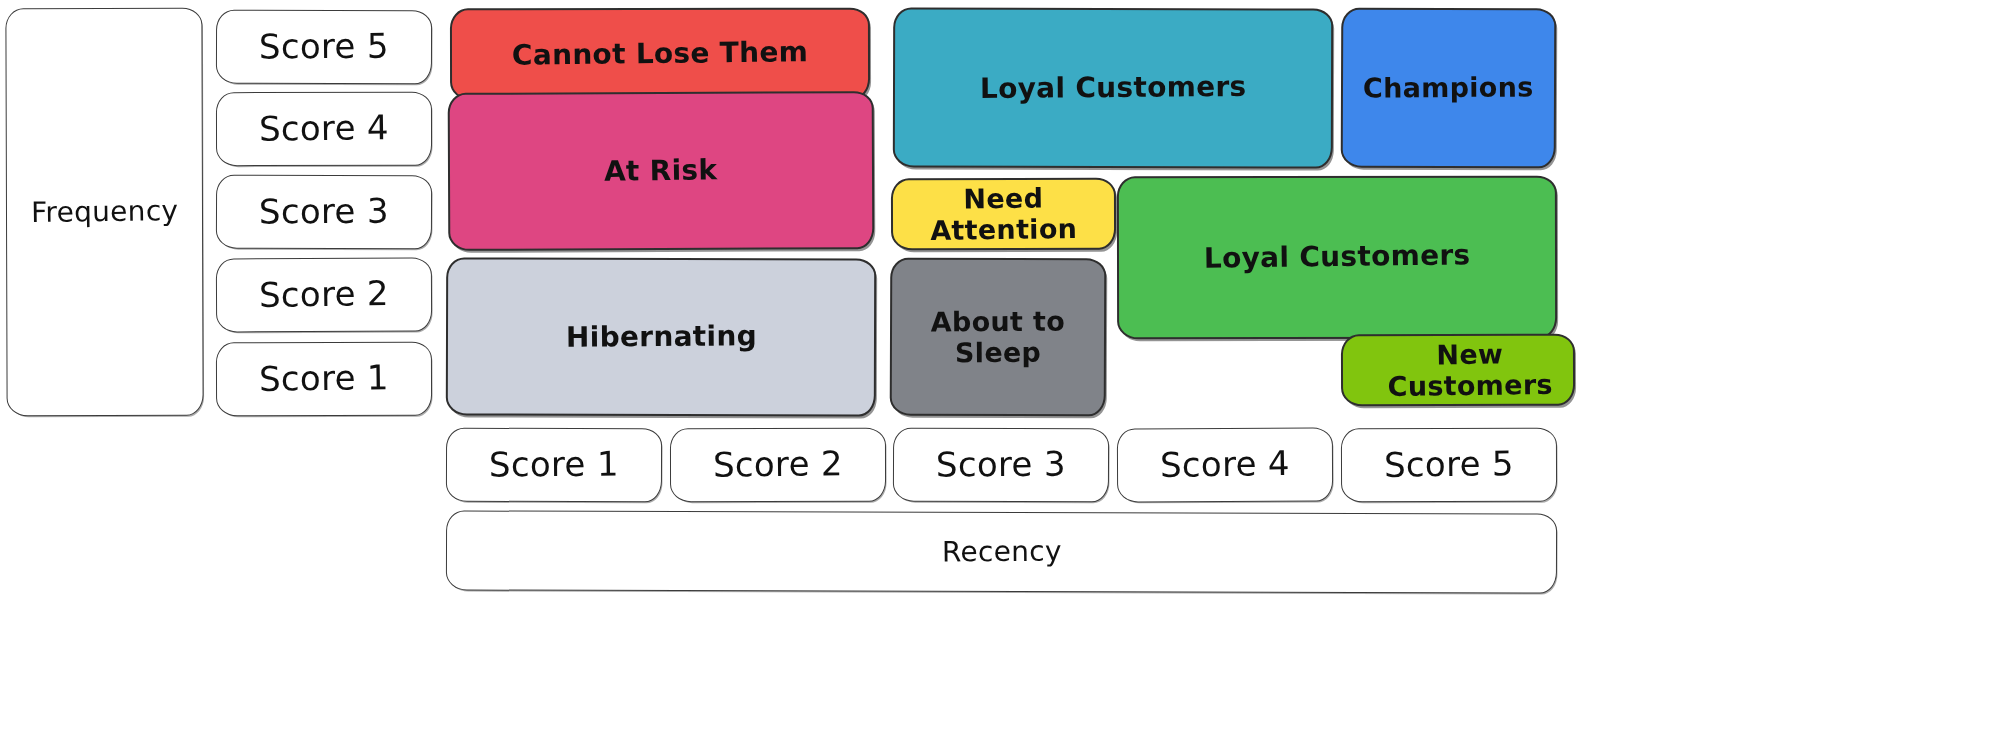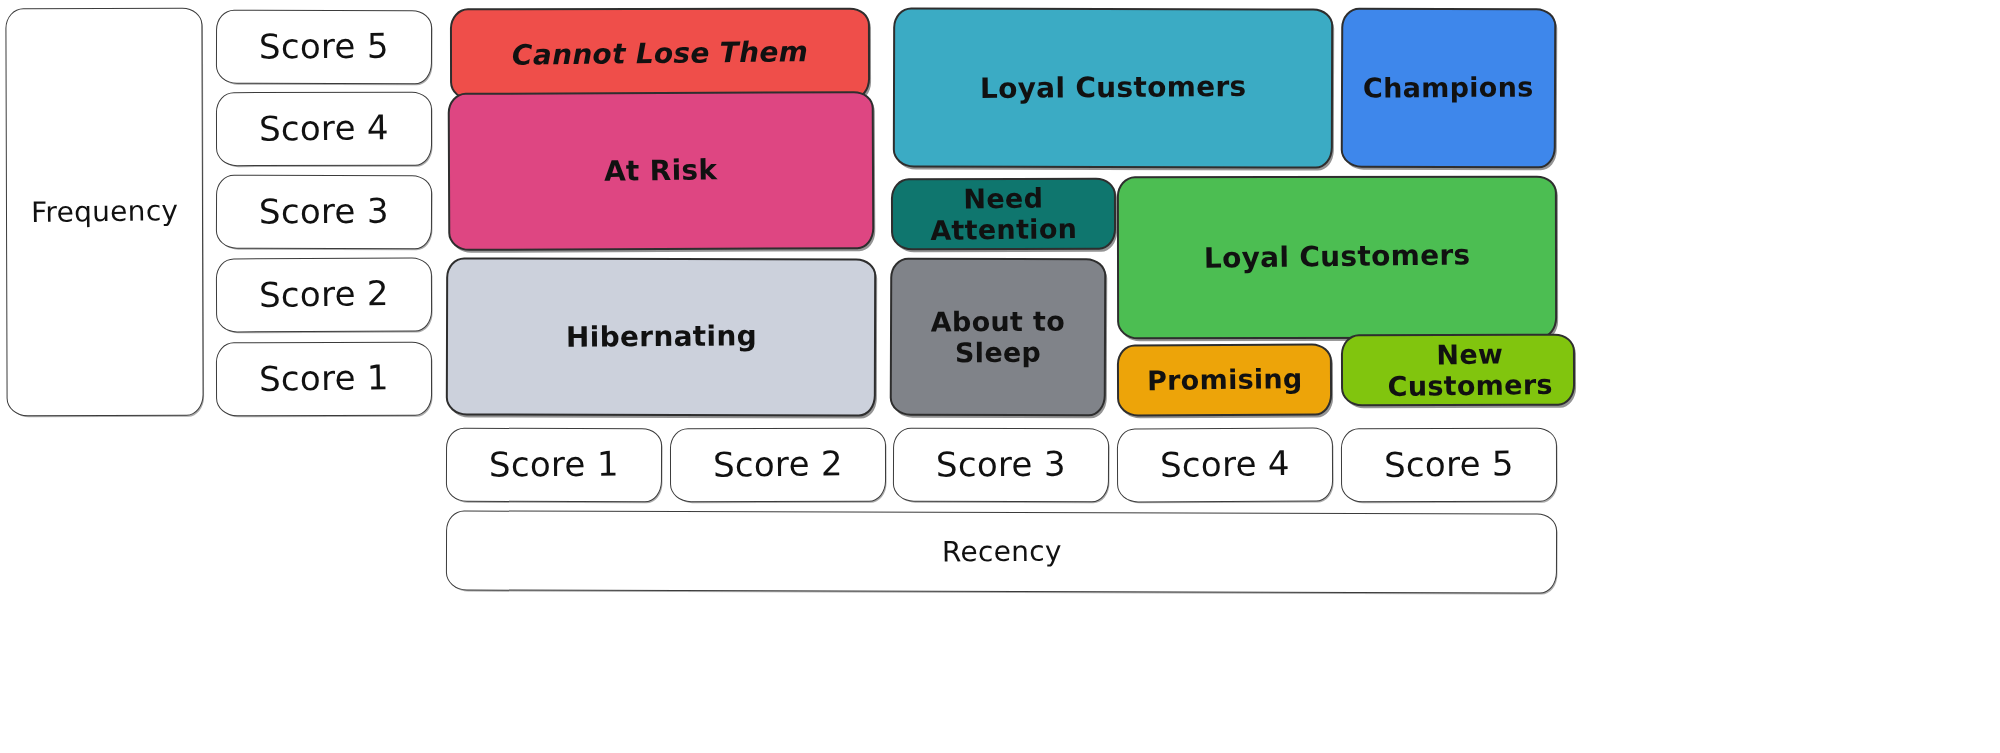--- a/index.html
+++ b/index.html
@@ -90,55 +90,52 @@
   </div>
 
   <div class="box axis-box r5" style="left:216px; top:258px; width:216px; height:74px;">
     <span class="lbl">Score 2</span>
   </div>
 
   <div class="box axis-box r1" style="left:216px; top:342px; width:216px; height:74px;">
     <span class="lbl">Score 1</span>
   </div>
 
-  <div class="box seg-box big r3" style="left:450px; top:8px; width:420px; height:92px; background:#ef4e4a;font-style:italic;">
+  <div class="box seg-box big r3" style="left:450px; top:8px; width:420px; height:92px; background:#ef4e4a;">
     <span class="lbl">Cannot Lose Them</span>
   </div>
 
   <div class="box seg-box big r2" style="left:893px; top:8px; width:440px; height:160px; background:#3babc4;">
     <span class="lbl">Loyal Customers</span>
   </div>
 
   <div class="box seg-box r4" style="left:1341px; top:8px; width:215px; height:160px; background:#3e87eb;">
     <span class="lbl">Champions</span>
   </div>
 
   <div class="box seg-box big r5" style="left:448px; top:92px; width:426px; height:158px; background:#de4682;">
     <span class="lbl">At Risk</span>
   </div>
 
-  <div class="box seg-box r1" style="left:891px; top:178px; width:225px; height:72px; background:#0f766e;">
+  <div class="box seg-box r1" style="left:891px; top:178px; width:225px; height:72px; background:#fde047;">
     <span class="lbl">Need Attention</span>
   </div>
 
   <div class="box seg-box big r3" style="left:1117px; top:176px; width:440px; height:163px; background:#4cbe52;">
     <span class="lbl">Loyal Customers</span>
   </div>
 
   <div class="box seg-box big r2" style="left:446px; top:258px; width:430px; height:158px; background:#ccd1dc;">
     <span class="lbl">Hibernating</span>
   </div>
 
   <div class="box seg-box r4" style="left:890px; top:258px; width:216px; height:158px; background:#808389;justify-content:center;">
     <span class="lbl">About to Sleep</span>
   </div>
 
-  <div class="box seg-box r5" style="left:1117px; top:344px; width:215px; height:72px; background:#eda409;">
-    <span class="lbl">Promising</span>
-  </div>
 
   <div class="box seg-box r1" style="left:1341px; top:334px; width:234px; height:72px; background:#81c50e;padding-left:24px;">
     <span class="lbl">New Customers</span>
   </div>
 
   <div class="box axis-box r2" style="left:446px; top:428px; width:216px; height:74px;">
     <span class="lbl">Score 1</span>
   </div>
 
   <div class="box axis-box r3" style="left:670px; top:428px; width:216px; height:74px;">

